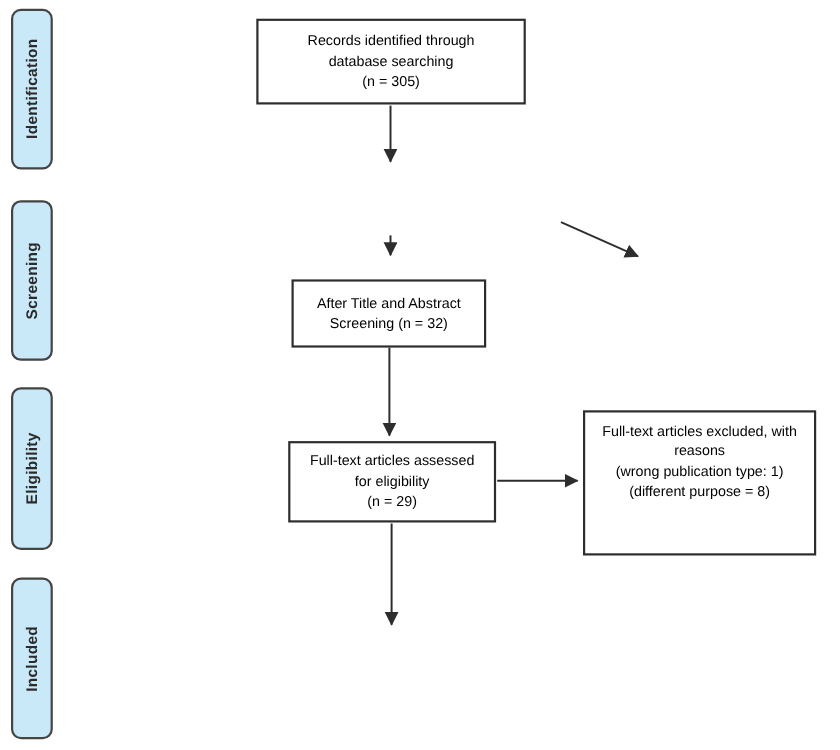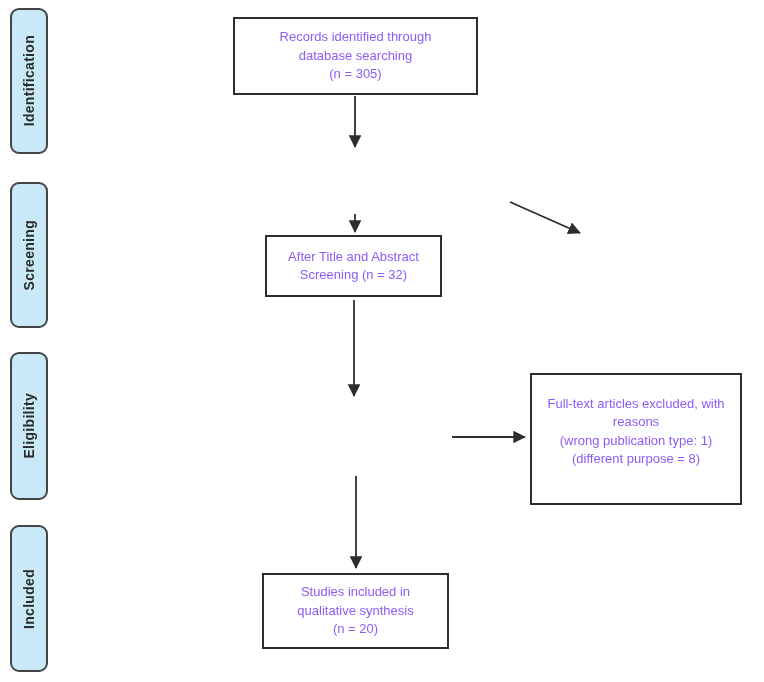--- a/index.html
+++ b/index.html
@@ -51,32 +51,32 @@
     position: absolute;
     background: #ffffff;
     border: 2px solid #2d2d2d;
     box-sizing: border-box;
     display: flex;
     align-items: center;
     justify-content: center;
     text-align: center;
     font-size: 13px;
     line-height: 1.42;
-    color: #8b5cf6;
+    color: #000000;
     padding: 4px 6px;
   }
   .node span { white-space: pre-line; }
 
   .node-identified         { left: 233px; top: 17px;  width: 245px; height: 78px; }
   .node-deduplicated       { left: 203px; top: 152px; width: 305px; height: 61px; }
-  .node-title-abstract     { left: 265px; top: 235px; width: 177px; height: 62px; }
+  .node-title-abstract     { left: 265px; top: 254px; width: 177px; height: 62px; }
   .node-records-excluded   { left: 530px; top: 240px; width: 186px; height: 62px; }
   .node-fulltext-assessed  { left: 262px; top: 401px; width: 189px; height: 74px; }
   .node-fulltext-excluded  { left: 530px; top: 373px; width: 212px; height: 132px;
-                             align-items: flex-start; padding-top: 20px; }
+                             align-items: flex-start; padding-top: 8px; }
   .node-included-synthesis { left: 262px; top: 573px; width: 187px; height: 76px; }
 </style>
 </head>
 <body>
 
 <div class="canvas">
 
   <svg class="arrow-layer" width="764" height="682" viewBox="0 0 764 682" xmlns="http://www.w3.org/2000/svg">
     <defs>
       <marker id="arrowhead" markerWidth="8" markerHeight="8" refX="6.5" refY="3.5" orient="auto">
@@ -106,25 +106,25 @@
 
   <div class="node node-identified">
     <span>Records identified through
 database searching
 (n = 305)</span>
   </div>
   <div class="node node-title-abstract">
     <span>After Title and Abstract
 Screening (n = 32)</span>
   </div>
+  <div class="node node-fulltext-assessed">
+    <span>Full-text articles assessed
+for eligibility
+(n = 29)</span>
+  </div>
   <div class="node node-fulltext-excluded">
     <span>Full-text articles excluded, with
 reasons
 (wrong publication type: 1)
 (different purpose = 8)</span>
   </div>
-  <div class="node node-included-synthesis">
-    <span>Studies included in
-qualitative synthesis
-(n = 20)</span>
-  </div>
 
 </div>
 
 </body></html>

